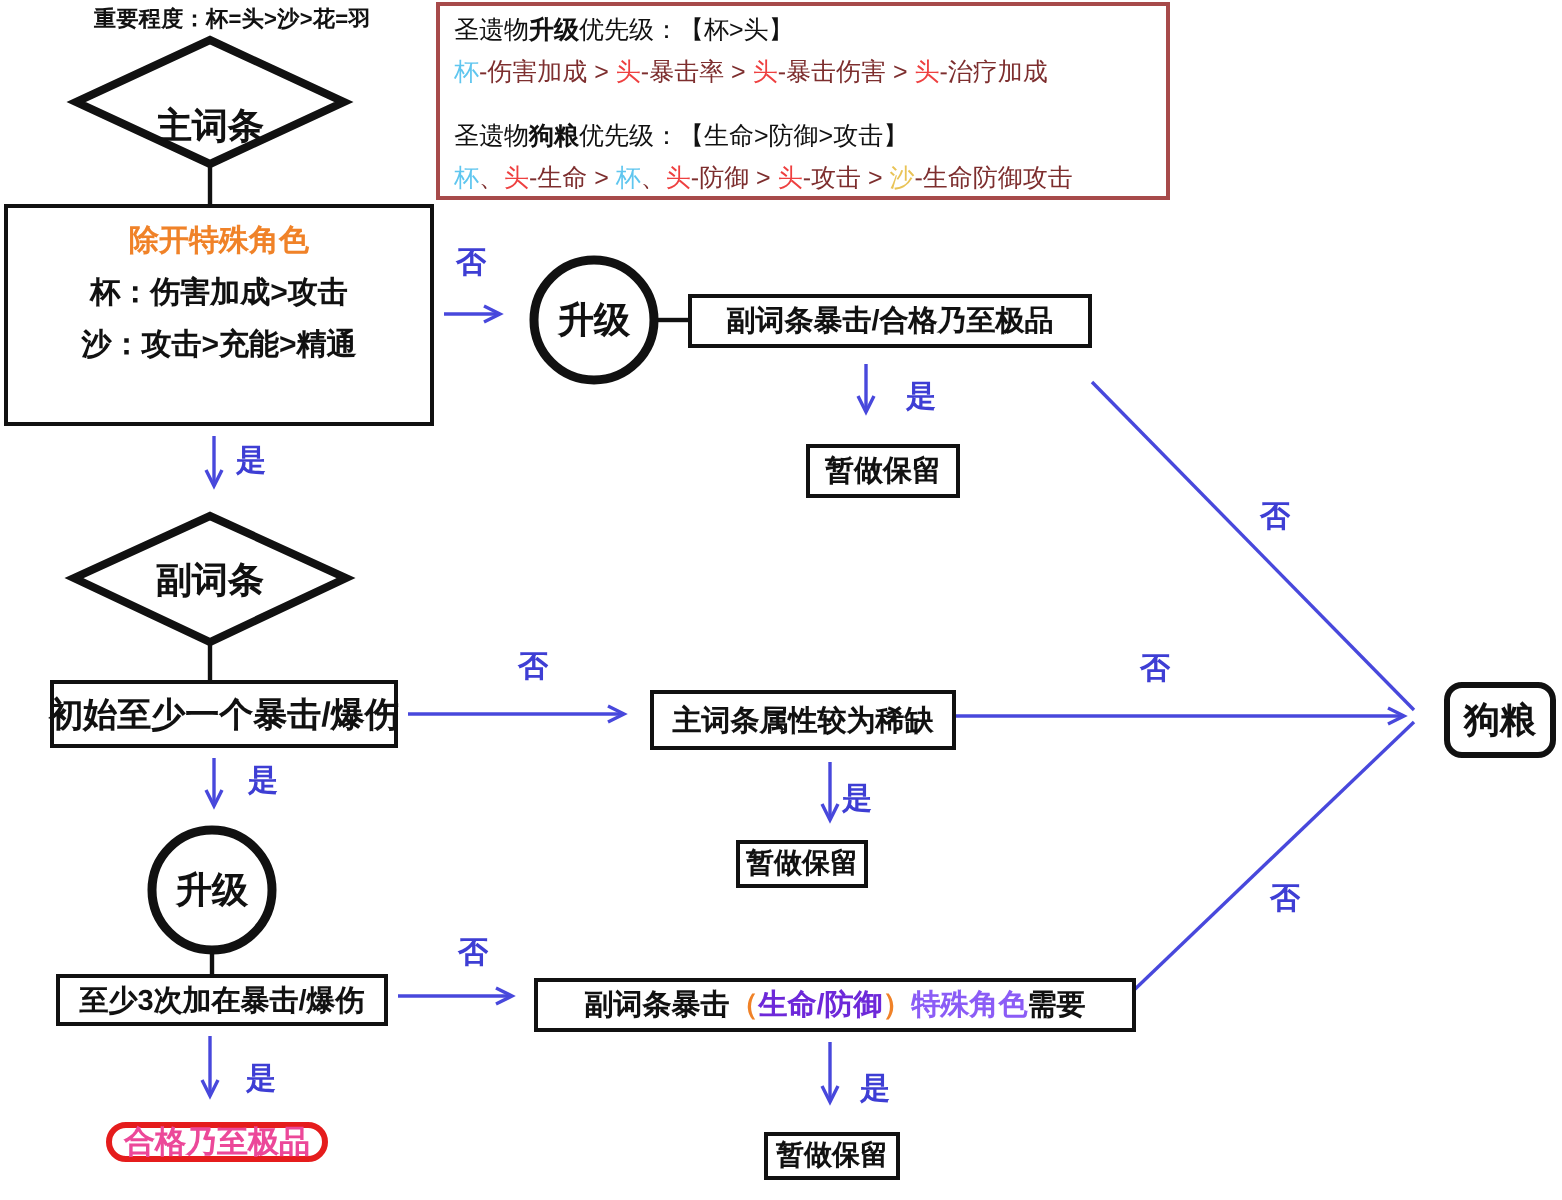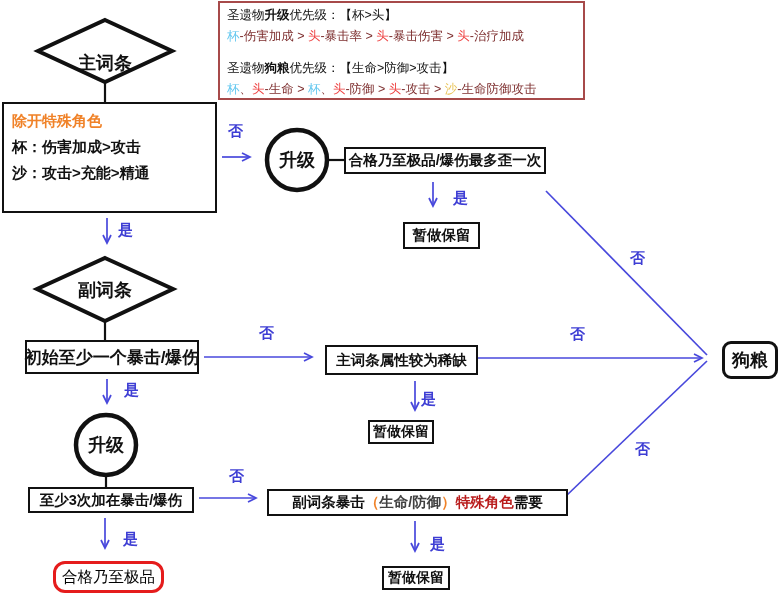--- a/index.html
+++ b/index.html
@@ -17,27 +17,27 @@
   }
   .legend .gap{height:11px;}
   .node-label{display:flex;align-items:center;justify-content:center;
     font-weight:bold;font-size:18px;white-space:nowrap;}
   .fbox{
     display:flex;align-items:center;justify-content:center;border:2px solid #111;
     background:#fff;font-weight:bold;font-size:14.5px;white-space:nowrap;padding:0 3px;
   }
   .criteria{
     left:2px;top:102px;width:215px;height:111px;border:2px solid #111;background:#fff;
-    padding:4px 8px;font-size:15px;font-weight:bold;line-height:26px;white-space:nowrap;
+    padding:4px 8px;font-size:15px;font-weight:bold;line-height:26px;white-space:nowrap;text-align:center;
   }
   .yn{font-size:15px;font-weight:bold;color:#3e3ed4;white-space:nowrap;}
   .qualified{
-    left:53px;top:561px;width:111px;height:32px;border:3px solid #e51c1c;border-radius:12px;
-    display:flex;align-items:center;justify-content:center;color:#000000;
-    font-weight:normal;font-size:15.5px;background:#fff;
+    left:53px;top:561px;width:111px;height:20px;border:3px solid #e51c1c;border-radius:12px;
+    display:flex;align-items:center;justify-content:center;color:#ec4899;
+    font-weight:bold;font-size:15.5px;background:#fff;
   }
   .dogfood{
     left:722px;top:341px;width:56px;height:38px;border:3.5px solid #111;border-radius:9px;
     display:flex;align-items:center;justify-content:center;font-weight:bold;font-size:18px;background:#fff;
   }
 </style>
 </head>
 <body>
 
 <div id="stage">
@@ -71,20 +71,21 @@
       <line x1="566" y1="496" x2="707" y2="361"></line>
     </g>
 
     <polygon points="105,20 172,51 105,82 38,51" fill="#fff" stroke="#111" stroke-width="4"></polygon>
     <polygon points="105,258 173,289 105,321 37,289" fill="#fff" stroke="#111" stroke-width="4"></polygon>
 
     <circle cx="297" cy="160" r="30" fill="#fff" stroke="#111" stroke-width="4.5"></circle>
     <circle cx="106" cy="445" r="30" fill="#fff" stroke="#111" stroke-width="4.5"></circle>
   </svg>
 
+  <div class="abs note" style="left:47px;top:2px;">重要程度：杯=头&gt;沙&gt;花=羽</div>
 
   <div class="abs legend">
     <div><span>圣遗物</span><span style="font-weight: bold;">升级</span><span>优先级：【杯&gt;头】</span></div>
     <div><span style="color: rgb(95, 198, 239);">杯</span><span style="color: rgb(125, 46, 46);">-伤害加成 &gt; </span><span style="color: rgb(238, 64, 64);">头</span><span style="color: rgb(125, 46, 46);">-暴击率 &gt; </span><span style="color: rgb(238, 64, 64);">头</span><span style="color: rgb(125, 46, 46);">-暴击伤害 &gt; </span><span style="color: rgb(238, 64, 64);">头</span><span style="color: rgb(125, 46, 46);">-治疗加成</span></div>
     <div class="gap"></div>
     <div><span>圣遗物</span><span style="font-weight: bold;">狗粮</span><span>优先级：【生命&gt;防御&gt;攻击】</span></div>
     <div><span style="color: rgb(95, 198, 239);">杯</span><span style="color: rgb(125, 46, 46);">、</span><span style="color: rgb(238, 64, 64);">头</span><span style="color: rgb(125, 46, 46);">-生命 &gt; </span><span style="color: rgb(95, 198, 239);">杯</span><span style="color: rgb(125, 46, 46);">、</span><span style="color: rgb(238, 64, 64);">头</span><span style="color: rgb(125, 46, 46);">-防御 &gt; </span><span style="color: rgb(238, 64, 64);">头</span><span style="color: rgb(125, 46, 46);">-攻击 &gt; </span><span style="color: rgb(233, 195, 86);">沙</span><span style="color: rgb(125, 46, 46);">-生命防御攻击</span></div>
   </div>
 
   <div class="abs node-label" style="left:38px;top:32px;width:134px;height:62px;">主词条</div>
@@ -92,38 +93,38 @@
 
   <div class="abs node-label" style="left:265px;top:128px;width:64px;height:64px;">升级</div>
   <div class="abs node-label" style="left:74px;top:413px;width:64px;height:64px;">升级</div>
 
   <div class="abs criteria">
     <div style="color: rgb(240, 130, 40);">除开特殊角色</div>
     <div>杯：伤害加成&gt;攻击</div>
     <div>沙：攻击&gt;充能&gt;精通</div>
   </div>
 
-  <div class="abs fbox" style="left:344px;top:147px;width:202px;height:27px;">合格乃至极品/爆伤最多歪一次</div>
+  <div class="abs fbox" style="left:344px;top:147px;width:202px;height:27px;">副词条暴击/合格乃至极品</div>
 
   <div class="abs fbox" style="left:403px;top:222px;width:77px;height:27px;">暂做保留</div>
 
   <div class="abs fbox" style="left:25px;top:340px;width:174px;height:34px;font-size:17px;">初始至少一个暴击/爆伤</div>
 
   <div class="abs fbox" style="left:325px;top:345px;width:153px;height:30px;">主词条属性较为稀缺</div>
 
   <div class="abs fbox" style="left:368px;top:420px;width:66px;height:24px;font-size:14px;">暂做保留</div>
 
   <div class="abs fbox" style="left:28px;top:487px;width:166px;height:26px;">至少3次加在暴击/爆伤</div>
 
   <div class="abs fbox" style="left:267px;top:489px;width:301px;height:27px;">
       <span>副词条暴击</span>
       <span style="color: rgb(240, 130, 40);">（</span>
-      <span style="color: #404040;">生命/防御</span>
+      <span style="color: #6d28d9;">生命/防御</span>
       <span style="color: rgb(240, 130, 40);">）</span>
-      <span style="color: #b91c1c;">特殊角色</span>
+      <span style="color: #8b5cf6;">特殊角色</span>
       <span>需要</span>
     </div>
 
   <div class="abs fbox" style="left:382px;top:566px;width:68px;height:24px;font-size:14px;">暂做保留</div>
 
   <div class="abs qualified">合格乃至极品</div>
 
   <div class="abs dogfood">狗粮</div>
 
   <div class="abs yn" style="left:228px;top:122px;">否</div>

